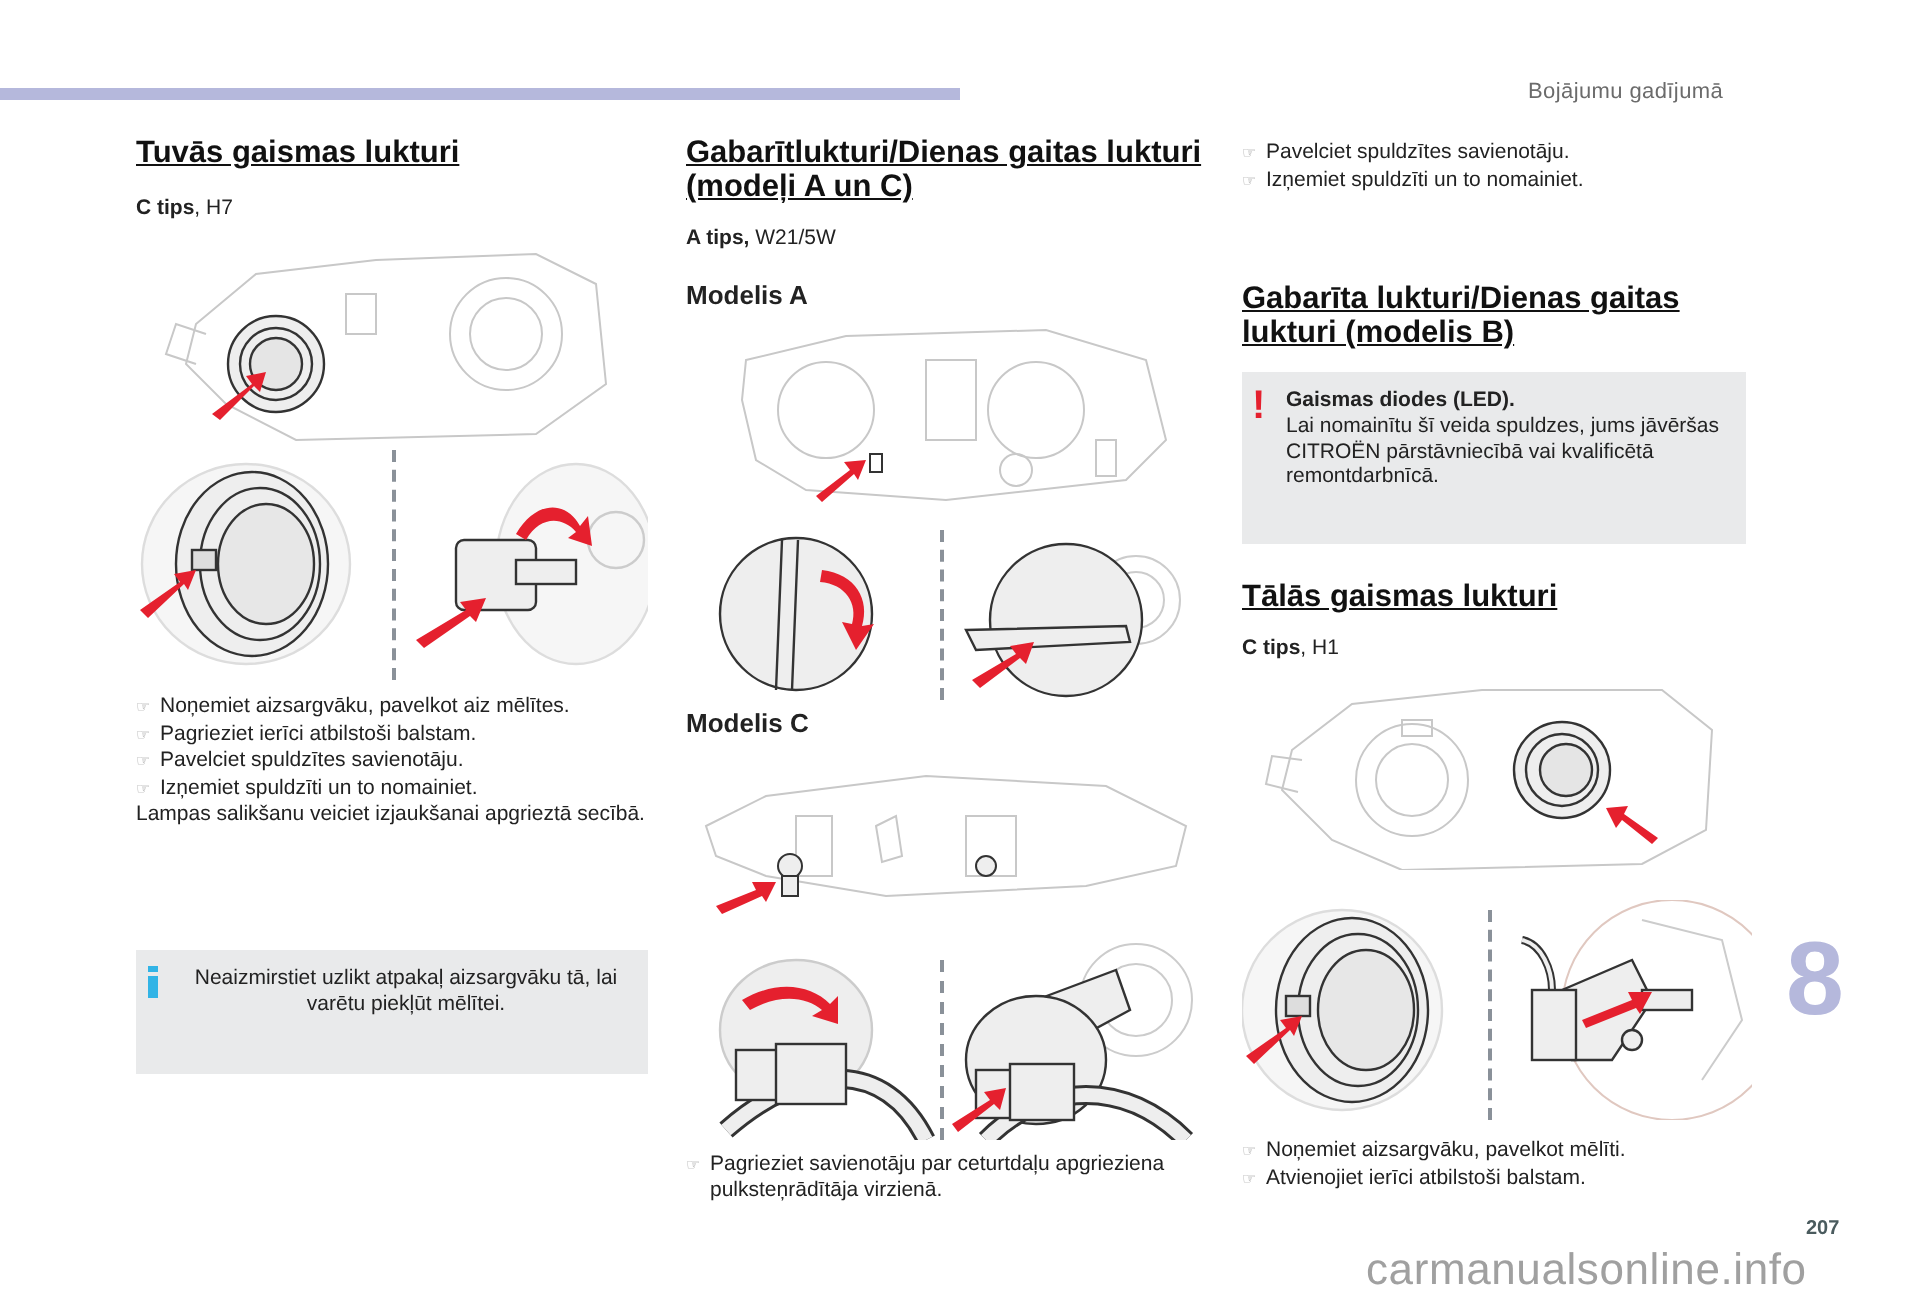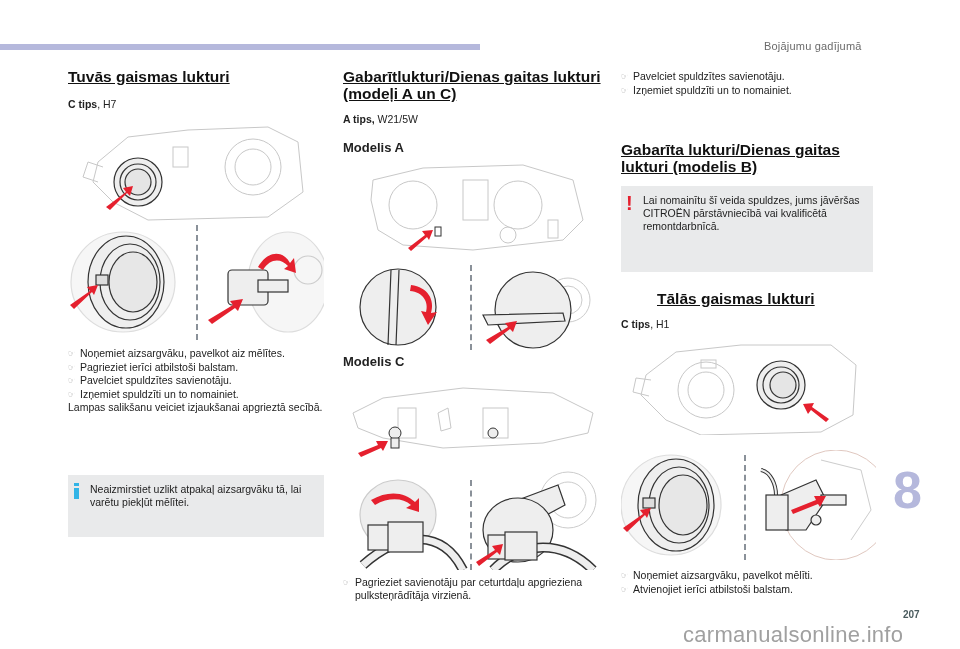--- a/index.html
+++ b/index.html
@@ -99,21 +99,21 @@
         <span class="hand">☞</span>
         <span class="txt">Pavelciet spuldzītes savienotāju.</span>
       </div>
     <div class="bullet">
         <span class="hand">☞</span>
         <span class="txt">Izņemiet spuldzīti un to nomainiet.</span>
       </div>
     <div>Lampas salikšanu veiciet izjaukšanai apgrieztā secībā.</div>
   </div>
 
-  <div class="box" style="top:475px;width:256px;height:62px;">
+  <div class="box" style="top:475px;width:256px;height:62px;text-align:center;">
     <div class="icon info-icon">
         <div class="dot"></div>
         <div class="bar"></div>
       </div>
     <div class="text">Neaizmirstiet uzlikt atpakaļ aizsargvāku tā, lai varētu piekļūt mēlītei.</div>
   </div>
 </div>
 
 <div class="col col2">
   <h2 style="top:68px;">Gabarītlukturi/Dienas gaitas lukturi (modeļi A un C)</h2>
@@ -211,25 +211,26 @@
         <span class="hand">☞</span>
         <span class="txt">Izņemiet spuldzīti un to nomainiet.</span>
       </div>
   </div>
 
   <h2 style="top:141px;">Gabarīta lukturi/Dienas gaitas lukturi (modelis B)</h2>
 
   <div class="box" style="top:186px;width:252px;height:86px;">
     <div class="icon warn-icon" style="left:5px;top:8px;">!</div>
     <div class="text">
+      <b style="display:block;">Gaismas diodes (LED).</b>
       <span>Lai nomainītu šī veida spuldzes, jums jāvēršas CITROËN pārstāvniecībā vai kvalificētā remontdarbnīcā.</span>
     </div>
   </div>
 
-  <h2 style="top:290px;margin-left:36px;">Tālās gaismas lukturi</h2>
+  <h2 style="top:290px;">Tālās gaismas lukturi</h2>
   <div class="sub" style="top:318px;"><b>C tips</b><span>, H1</span></div>
 
   <svg class="figure" style="left:0;top:340px;" width="255" height="95" viewBox="0 0 255 95">
     <g fill="none" stroke="#c8c8c8" stroke-width="1">
       <path d="M25 35 L55 12 L120 5 L210 5 L235 25 L232 75 L200 92 L80 95 L45 80 L20 55 Z"></path>
       <circle cx="85" cy="50" r="28"></circle>
         <circle cx="85" cy="50" r="18"></circle>
       <rect x="80" y="20" width="15" height="8"></rect>
       <path d="M30 40 L15 38 L12 52 L28 56"></path>
     </g>

